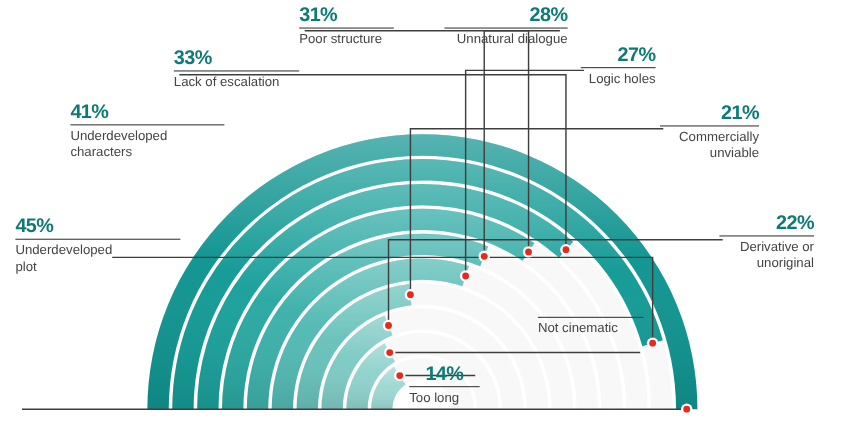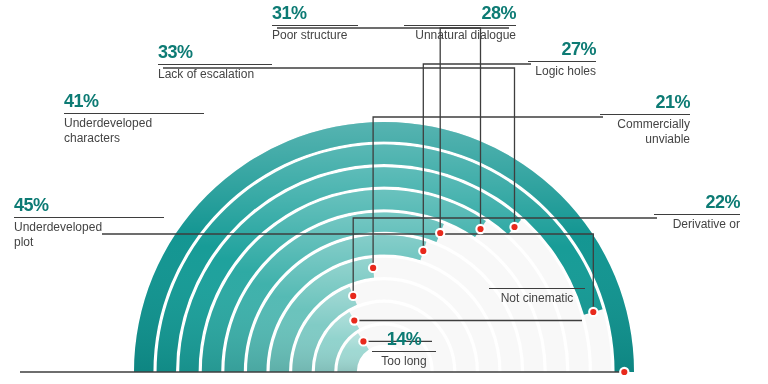--- a/index.html
+++ b/index.html
@@ -30,21 +30,21 @@
   }
   .desc{
     font-size:12px;
     color:#444;
     line-height:1.22;
     white-space:nowrap;
   }
   .al-left .pct,.al-left .desc{text-align:left;}
   .al-right .pct,.al-right .desc{text-align:right;}
   .al-center .pct{text-align:center;}
-  .al-center .desc{text-align:center;}
+  .al-center .desc{}
 </style>
 </head>
 <body>
 
 <div id="stage">
 
   <svg id="arcs" viewBox="0 0 768 384">
     <defs>
       <linearGradient id="gl" x1="0" y1="0" x2="0" y2="1">
         <stop offset="0" stop-color="#ffffff" stop-opacity="0.30"></stop>
@@ -194,20 +194,21 @@
     <div class="pct">21%</div>
     <div class="rule"></div>
     <div class="desc">Commercially</div>
     <div class="desc">unviable</div>
   </div>
 
   <div class="callout al-right" style="left:654px;top:193px;width:86px;">
     <div class="pct">22%</div>
     <div class="rule"></div>
     <div class="desc">Derivative or</div>
+    <div class="desc">unoriginal</div>
   </div>
 
   <div class="callout al-center" style="left:489px;top:285px;width:96px;">
     <div class="rule"></div>
     <div class="desc">Not cinematic</div>
   </div>
 
   <div class="callout al-center" style="left:372px;top:330px;width:64px;">
     <div class="pct">14%</div>
     <div class="rule"></div>

